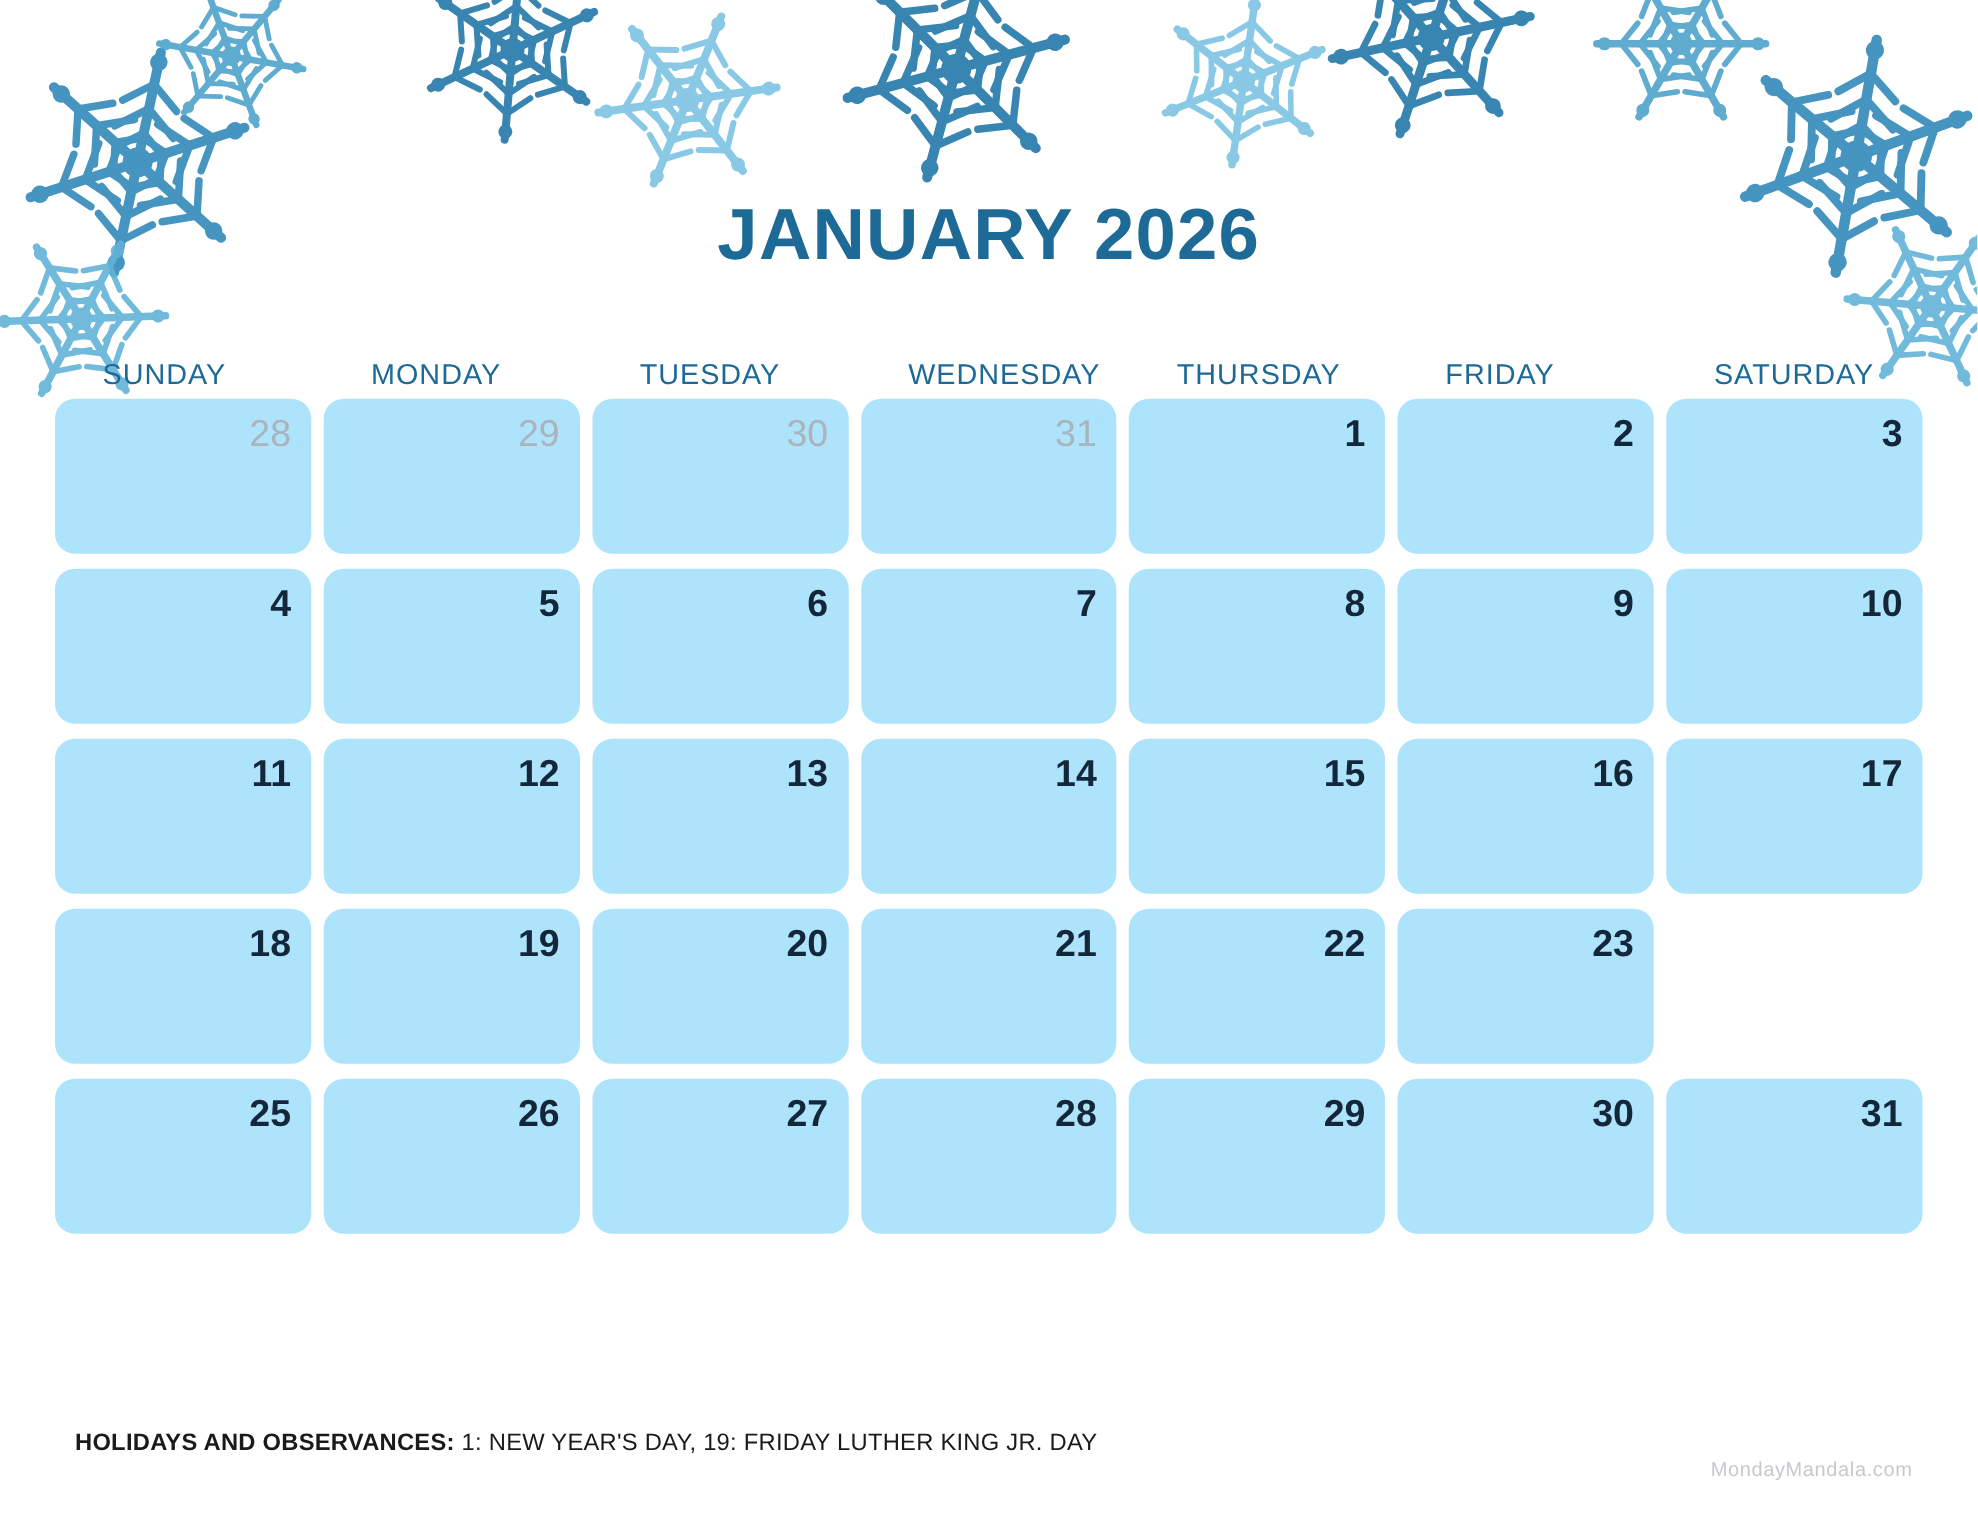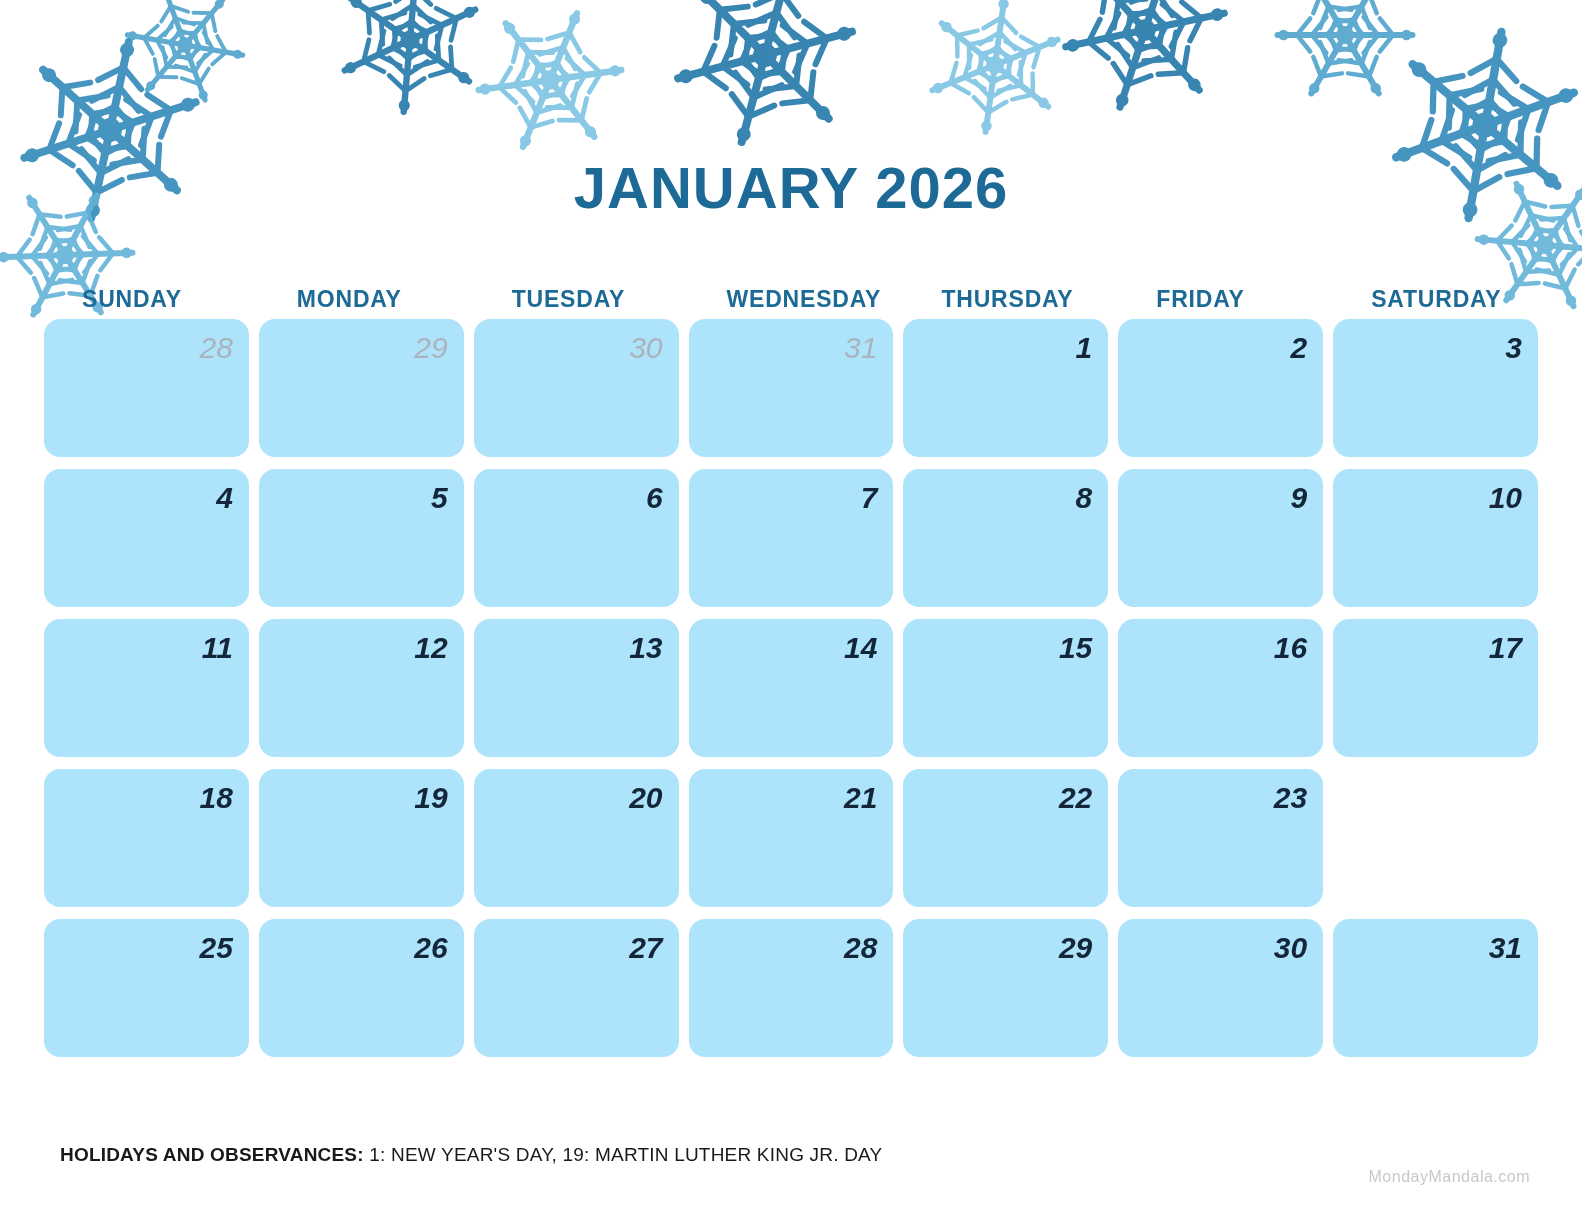--- a/index.html
+++ b/index.html
@@ -60,43 +60,42 @@
     width: 1494px;
   }
   .weekdays {
     display: grid;
     grid-template-columns: repeat(7, 1fr);
     column-gap: 10px;
     margin-bottom: 6px;
   }
   .weekday {
     font-size: 23px;
-    font-weight: bold;
+    font-weight: normal;
     color: #1d6a96;
     letter-spacing: 0.8px;
     padding-left: 38px;
     text-align: left;
   }
 
   .weeks {
     display: grid;
     grid-template-rows: repeat(5, 1fr);
     row-gap: 12px;
   }
   .week {
     display: grid;
     grid-template-columns: repeat(7, 1fr);
     column-gap: 10px;
   }
   .day {
     background: #aee4fb;
     border-radius: 16px;
-    height: 138px;
+    height: 124px;
     position: relative;
-    font-style: italic;
   }
   .day .num {
     position: absolute;
     top: 12px;
     right: 16px;
     font-size: 30px;
     font-weight: bold;
     color: #13263a;
     font-family: "Liberation Sans", sans-serif;
   }
@@ -972,18 +971,18 @@
             <span class="num">30</span>
           </div>
         <div class="day">
             <span class="num">31</span>
           </div>
       </div>
     </div>
   </div>
 
   <div class="holidays">
-    <span class="label">HOLIDAYS AND OBSERVANCES:</span><span> 1: NEW YEAR'S DAY, 19: MARTIN LUTHER KING JR. DAY</span>
+    <span class="label">HOLIDAYS AND OBSERVANCES:</span><span> 1: NEW YEAR'S DAY, 19: FRIDAY LUTHER KING JR. DAY</span>
   </div>
 
   <div class="watermark">MondayMandala.com</div>
 
 </div>
 
 </body></html>

